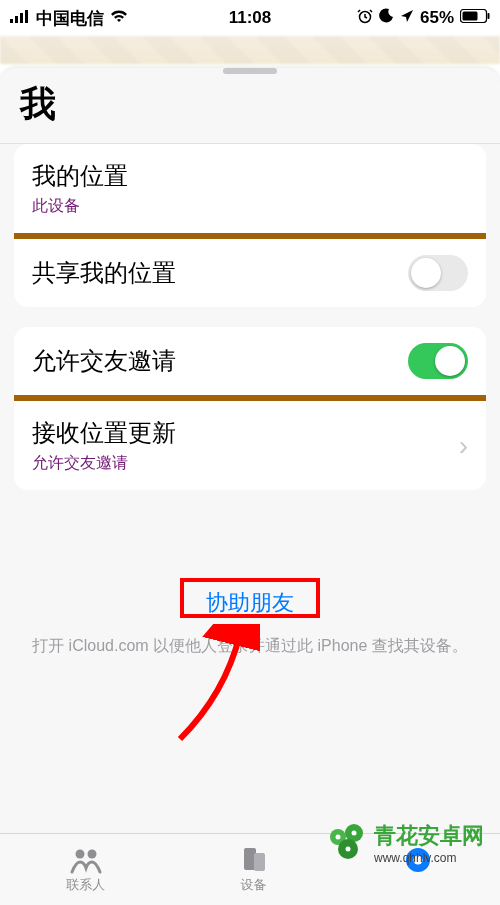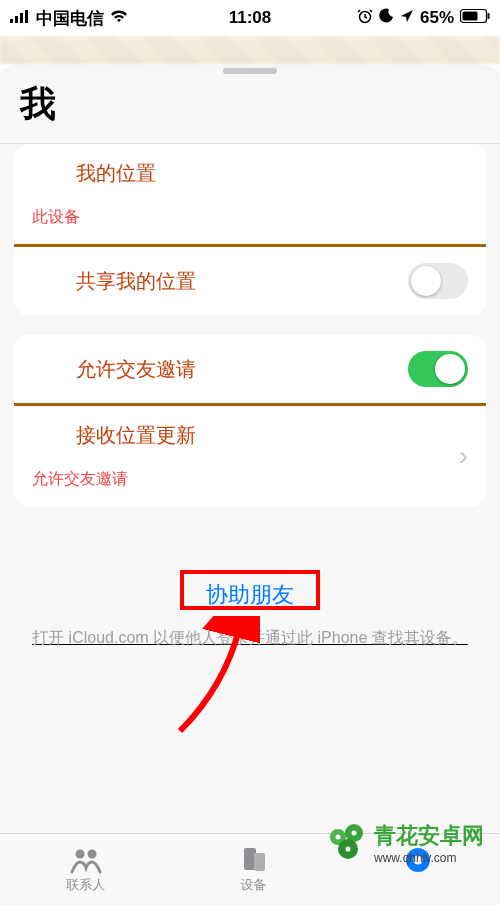--- a/index.html
+++ b/index.html
@@ -68,44 +68,43 @@
     border-radius: 14px;
     overflow: hidden;
   }
   .row {
     display: flex;
     align-items: center;
     justify-content: space-between;
     padding: 16px 18px;
     min-height: 60px;
   }
-  .row + .row { border-top: 3px solid #a16207; }
+  .row + .row { border-top: 6px solid #a16207; }
   .row-left { display: flex; flex-direction: column; }
-  .row-title { font-size: 20px; color: #c2410c; margin-left: 44px; }
-  .row-sub { font-size: 16px; color: #ef4444; margin-top: 20px; }
+  .row-title { font-size: 24px; color: #000000; }
+  .row-sub { font-size: 16px; color: #701a75; margin-top: 4px; }
   .chevron { color: #c7c7cc; font-size: 28px; line-height: 1; font-weight: 300; }
 
   .switch {
     width: 60px; height: 36px; border-radius: 18px; position: relative;
     transition: background .15s;
   }
   .switch .knob {
     position: absolute; top: 3px; width: 30px; height: 30px; border-radius: 50%;
     background: #fff; box-shadow: 0 1px 3px rgba(0,0,0,0.3);
   }
   .switch.off { background: #e9e9ea; }
   .switch.off .knob { left: 3px; }
   .switch.on { background: #34c759; }
   .switch.on .knob { left: 27px; }
 
   .help-block {
     text-align: center;
-    margin-top: 70px;
+    margin-top: 94px;
     position: relative;
-    text-decoration: underline;
   }
   .help-link {
     display: inline-block;
     color: #007aff;
     font-size: 22px;
     padding: 4px 14px;
   }
   .highlight-box {
     position: absolute;
     border: 4px solid #ff0000;

